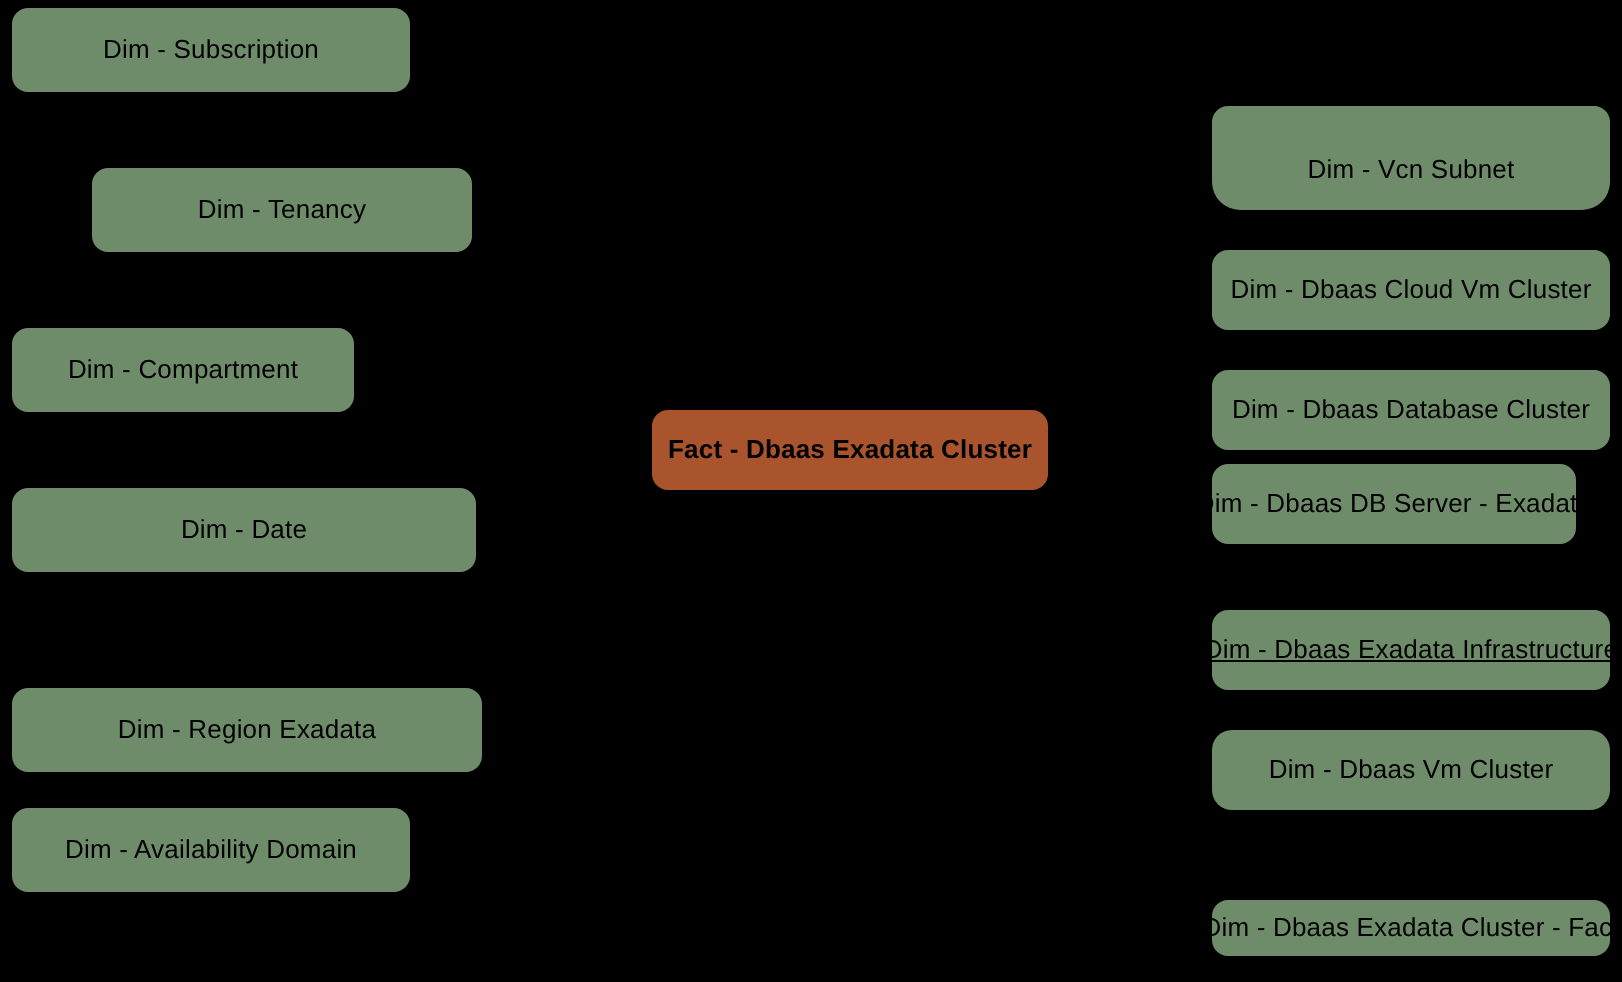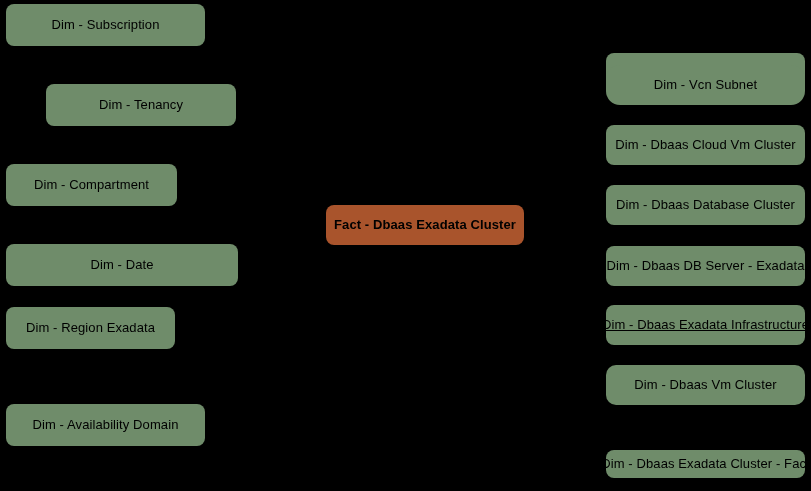--- a/index.html
+++ b/index.html
@@ -45,30 +45,30 @@
 </head>
 <body>
 
 <div id="canvas">
 
   <div id="left-column">
       <div class="node node-dim" style="left: 6px; top: 4px; width: 199px; height: 42px;">Dim - Subscription</div>
       <div class="node node-dim" style="left: 6px; top: 84px; width: 190px; height: 42px; margin-left: 40px;">Dim - Tenancy</div>
       <div class="node node-dim" style="left: 6px; top: 164px; width: 171px; height: 42px; text-align: center;">Dim - Compartment</div>
       <div class="node node-dim" style="left: 6px; top: 244px; width: 232px; height: 42px;">Dim - Date</div>
-      <div class="node node-dim" style="left: 6px; top: 307px; width: 169px; height: 42px;">Dim - Region Exadata</div>
+      <div class="node node-dim" style="left: 6px; top: 344px; width: 235px; height: 42px;">Dim - Region Exadata</div>
       <div class="node node-dim" style="left: 6px; top: 404px; width: 199px; height: 42px;">Dim - Availability Domain</div>
     </div>
   <div id="center-column">
       <div class="node node-fact" style="left: 326px; top: 205px; width: 198px; height: 40px;">Fact - Dbaas Exadata Cluster</div>
     </div>
   <div id="right-column">
       <div class="node node-dim" style="left: 606px; top: 5px; width: 199px; height: 40px; margin-top: 48px;">Dim - Vcn</div>
       <div class="node node-dim" style="left: 606px; top: 65px; width: 199px; height: 40px; border-radius: 14px;">Dim - Vcn Subnet</div>
       <div class="node node-dim" style="left: 606px; top: 125px; width: 199px; height: 40px;">Dim - Dbaas Cloud Vm Cluster</div>
       <div class="node node-dim" style="left: 606px; top: 185px; width: 199px; height: 40px;">Dim - Dbaas Database Cluster</div>
-      <div class="node node-dim" style="left: 606px; top: 246px; width: 199px; height: 40px;">Dim - Dbaas DB Server - Exadata</div>
+      <div class="node node-dim" style="left: 606px; top: 232px; width: 182px; height: 40px;">Dim - Dbaas DB Server - Exadata</div>
       <div class="node node-dim" style="left: 606px; top: 305px; width: 199px; height: 40px; text-decoration: underline;">Dim - Dbaas Exadata Infrastructure</div>
       <div class="node node-dim" style="left: 606px; top: 365px; width: 199px; height: 40px; border-radius: 10px;">Dim - Dbaas Vm Cluster</div>
       <div class="node node-dim" style="left: 606px; top: 450px; width: 199px; height: 28px;">Dim - Dbaas Exadata Cluster - Fact</div>
     </div>
 
 </div>
 
 </body></html>

